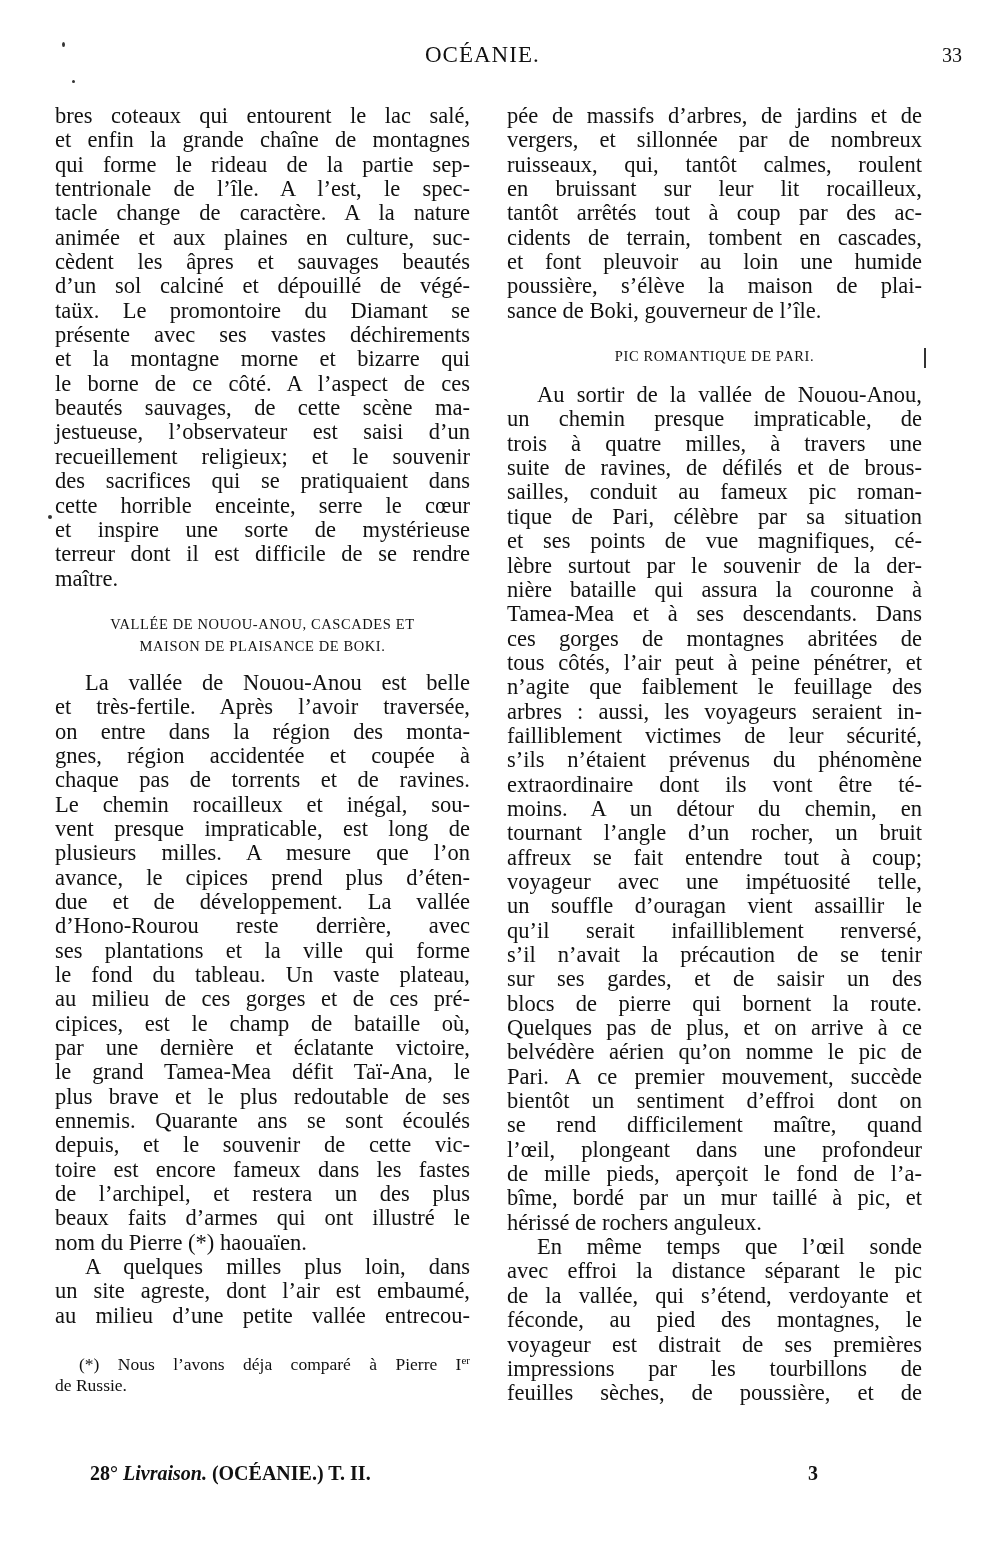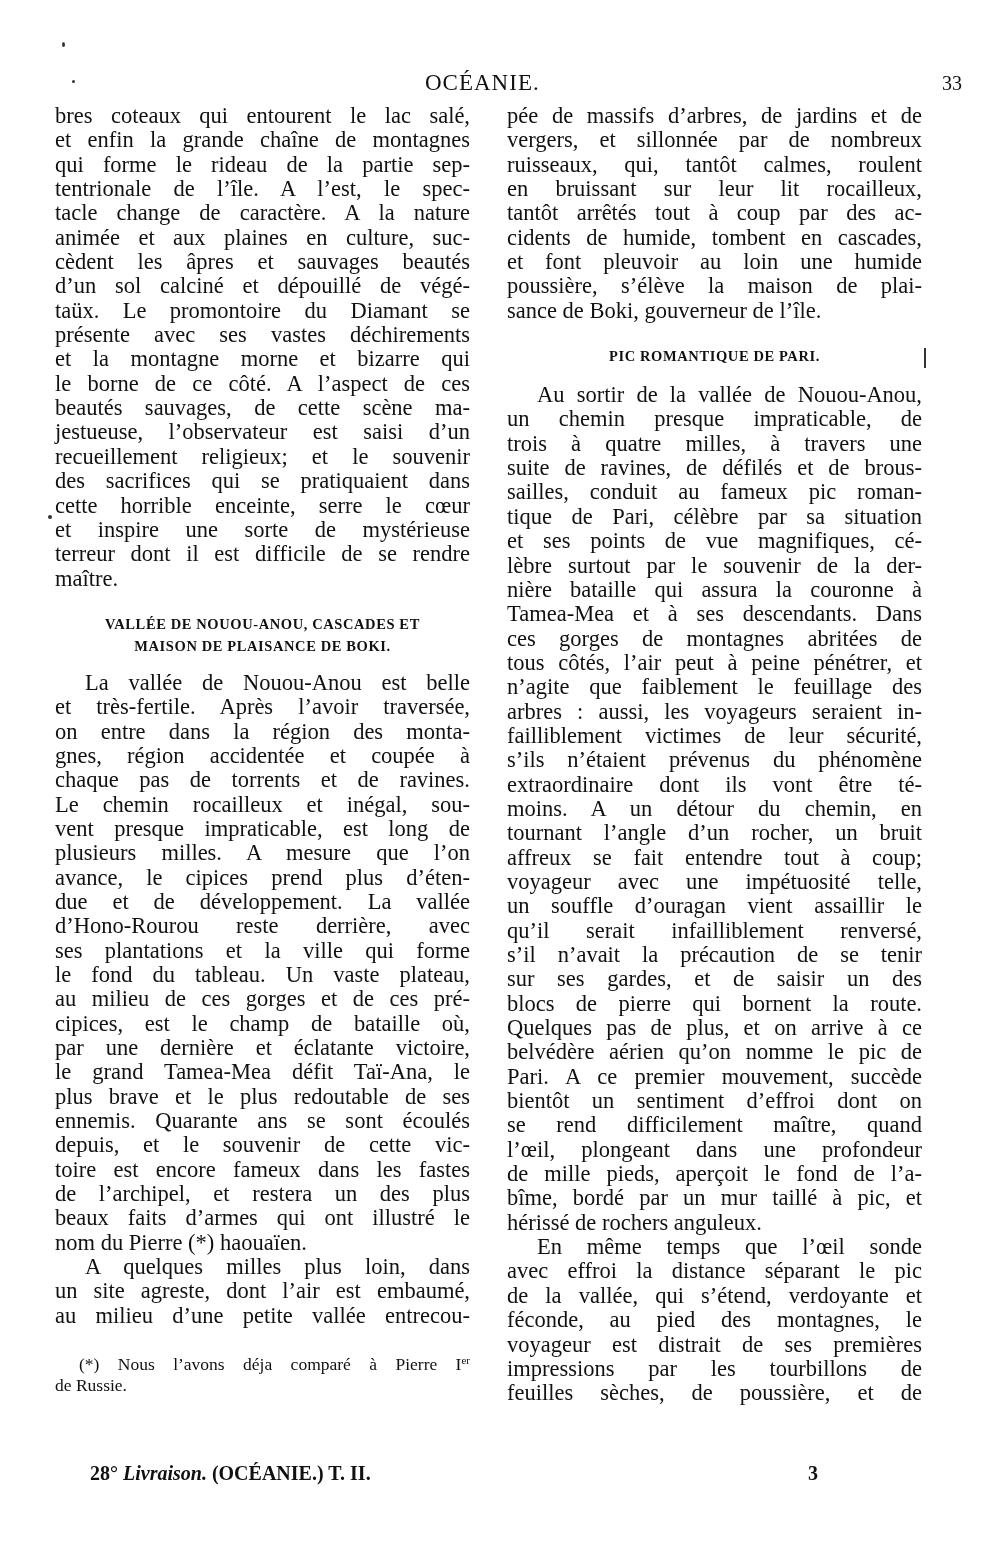--- a/index.html
+++ b/index.html
@@ -1,30 +1,30 @@
 <!DOCTYPE html>
 <html><head>
 <meta charset="utf-8">
 <style>
   html, body { margin:0; padding:0; background:#ffffff; }
   body { width:1000px; height:1552px; position:relative; overflow:hidden;
          font-family:"Liberation Serif","DejaVu Serif",serif; color:#111; }
   .page { position:absolute; left:0; top:0; width:1000px; height:1552px; background:#fff; }
-  .running-head { position:absolute; top:70px; left:0; width:832px; height:30px; }
+  .running-head { position:absolute; top:42px; left:0; width:832px; height:30px; }
   .rh-title { position:absolute; left:425px; top:0; font-size:23px; letter-spacing:1px; }
   .rh-page { position:absolute; left:903px; top:2px; font-size:20px; font-weight:normal;margin-left:39px; }
   .col { position:absolute; width:415px; }
   .col.left { left:55px; top:104px; }
   .col.right { left:507px; top:104px; }
   .line { display:block; height:24.35px; line-height:24.35px; font-size:22.5px;
           text-align:justify; text-align-last:justify; white-space:nowrap; overflow:visible; }
   .line.last { text-align-last:left; }
   .line.indent { padding-left:30px; }
   .heading { display:block; text-align:center; font-size:14.5px; letter-spacing:0.6px;
-             font-weight:bold; line-height:22px; }
+             font-weight:normal; line-height:22px; }
   .spacer { display:block; }
   .fn { display:block; font-size:17.5px; line-height:21px; text-align:justify; text-align-last:justify; }
   .fn.last { text-align-last:left; }
   .fn.indent { padding-left:24px; }
   sup { font-size:11px; vertical-align:6px; line-height:0; }
   .signature { position:absolute; left:90px; top:1462px; font-size:20px; font-weight:bold; }
   .signature i { font-style:italic; font-weight:bold; }
   .sig-num { position:absolute; left:808px; top:1462px; font-size:20px; font-weight:bold; }
   .speck { position:absolute; background:#333; border-radius:50%; }
 </style>
@@ -105,21 +105,21 @@
     </div>
   </div>
 
   <div class="col right">
     <div id="r-p1">
         <span class="line">pée de massifs d’arbres, de jardins et de</span>
         <span class="line">vergers, et sillonnée par de nombreux</span>
         <span class="line">ruisseaux, qui, tantôt calmes, roulent</span>
         <span class="line">en bruissant sur leur lit rocailleux,</span>
         <span class="line">tantôt arrêtés tout à coup par des ac-</span>
-        <span class="line">cidents de humide, tombent en cascades,</span>
+        <span class="line">cidents de terrain, tombent en cascades,</span>
         <span class="line">et font pleuvoir au loin une humide</span>
         <span class="line">poussière, s’élève la maison de plai-</span>
         <span class="line last">sance de Boki, gouverneur de l’île.</span>
       </div>
     <div class="spacer" style="height:22px"></div>
     <div class="heading">PIC ROMANTIQUE DE PARI.</div>
     <div class="spacer" style="height:16px"></div>
     <div id="r-p2">
         <span class="line indent">Au sortir de la vallée de Nouou-Anou,</span>
         <span class="line">un chemin presque impraticable, de</span>

